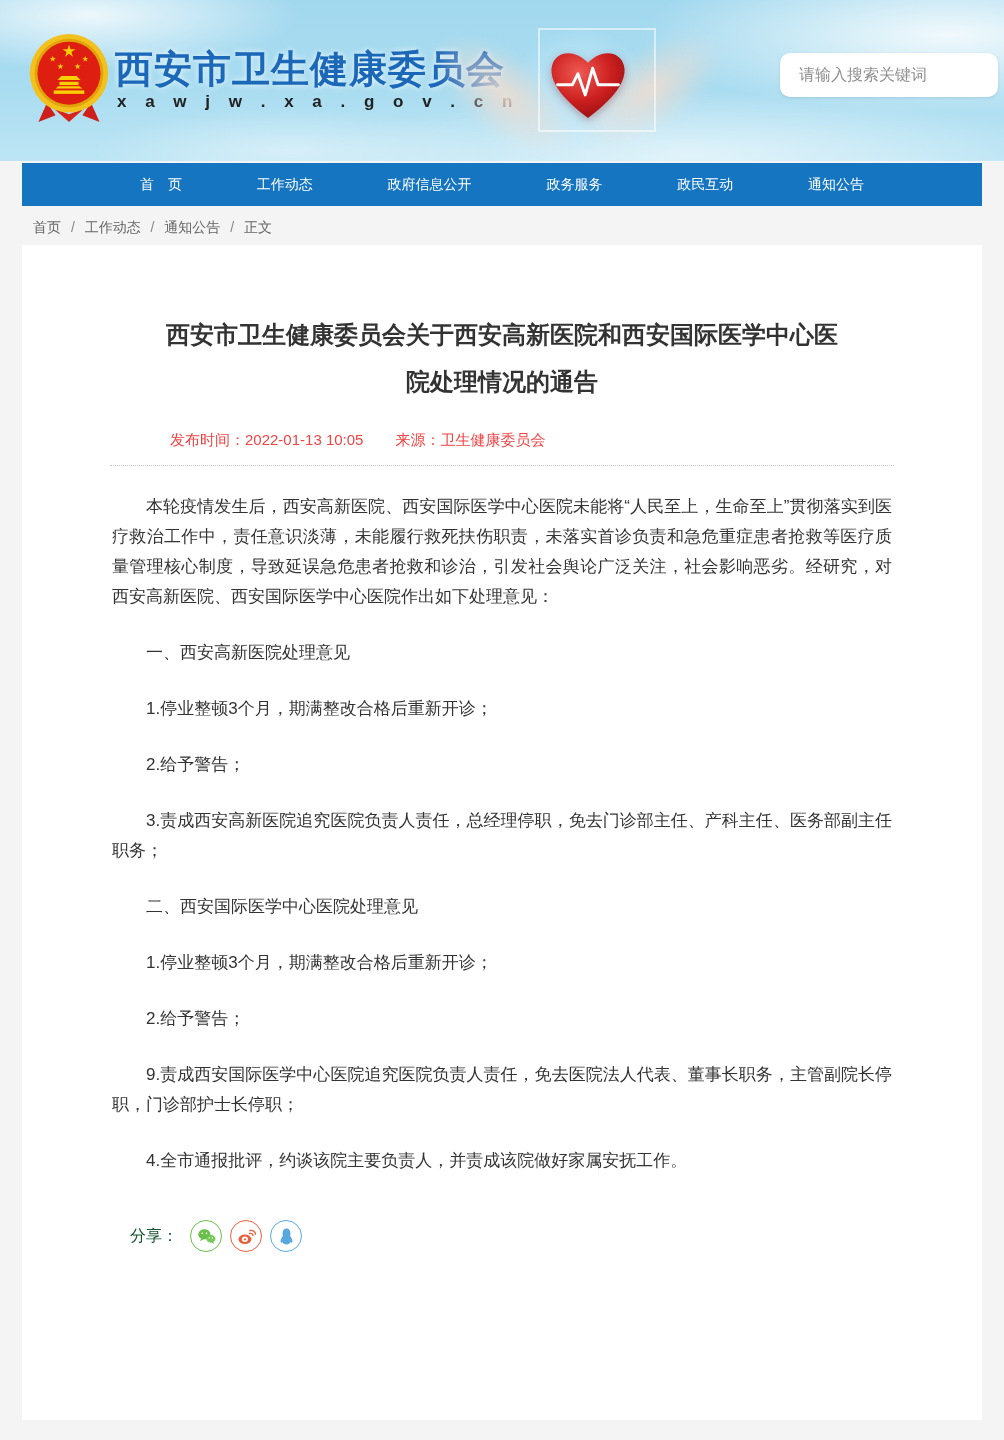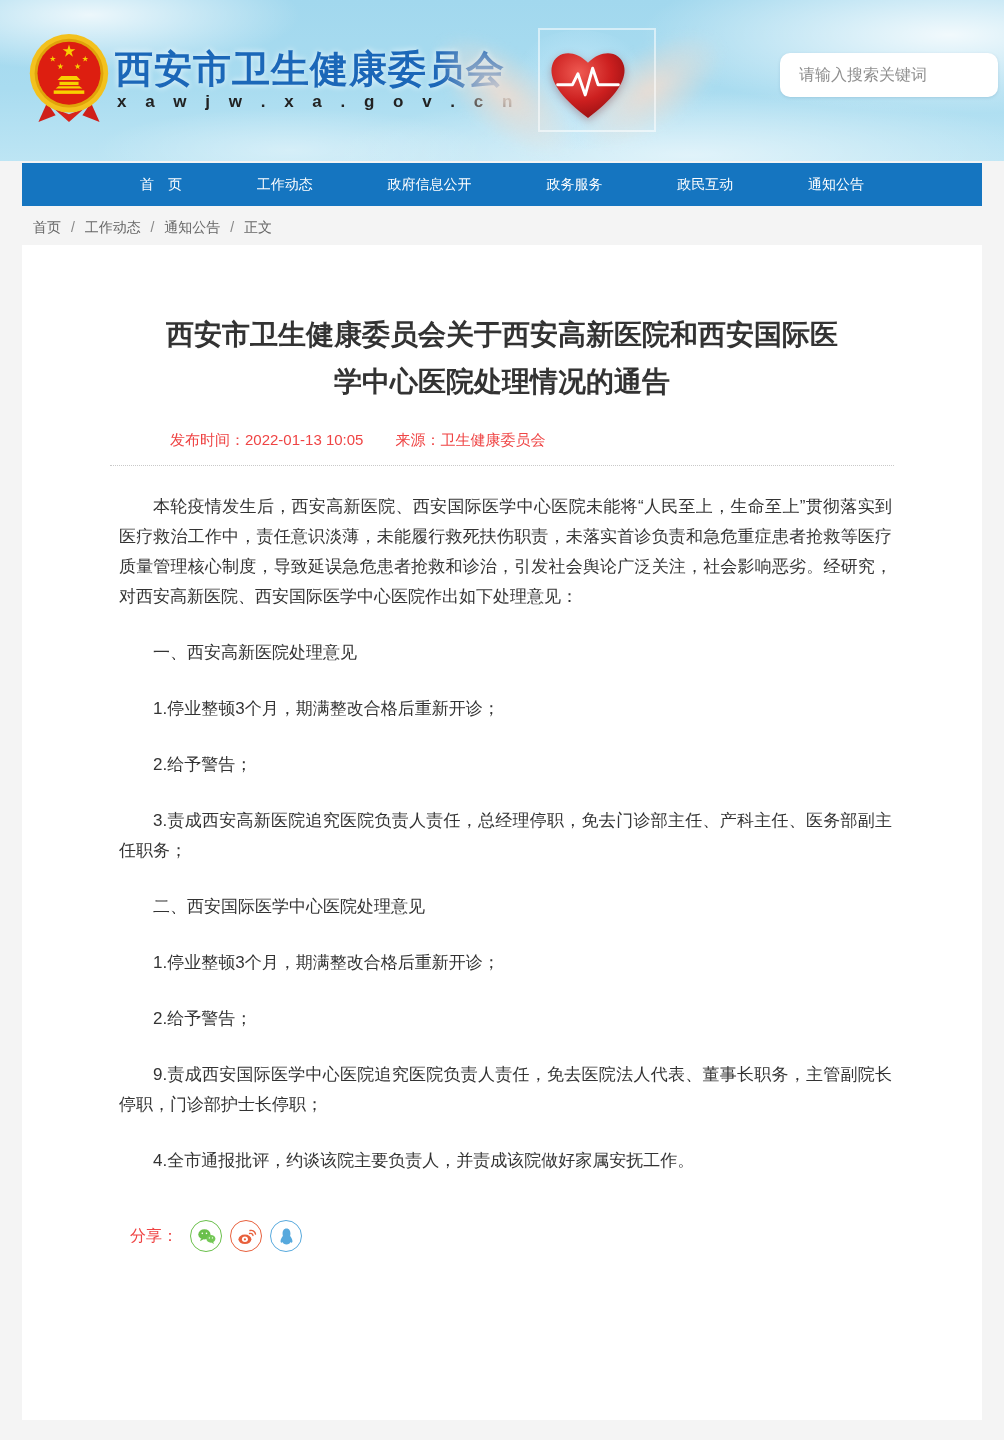--- a/index.html
+++ b/index.html
@@ -64,32 +64,32 @@
   .breadcrumb span{ cursor:pointer; }
   .breadcrumb .sep{ color:#888; margin:0 6px; cursor:default; }
 
   
   .card{
     width:960px; margin-left:22px; background:#fff; min-height:1175px;
     padding-top:66px;
   }
   .article-title{
     max-width:680px; margin:0 auto; text-align:center;
-    font-size:28px; line-height:47px; font-weight:bold; color:#333;
+    font-size:24px; line-height:47px; font-weight:bold; color:#333;
   }
   .meta{ margin-top:26px; padding-left:148px; font-size:15px; color:#ef4444; }
   .meta .gap{ display:inline-block; width:32px; }
   .divider{ margin:15px 88px 0 88px; border-top:1px dotted #c9c9c9; }
   .article-body{ padding:0 90px; margin-top:2px; }
   .para{
     font-size:17px; line-height:30px; color:#333;
-    text-align:justify; text-indent:2em; margin-top:26px;margin-left:7px;
+    text-align:justify; text-indent:2em; margin-top:26px;
   }
   .share-row{ display:flex; align-items:center; padding-left:108px; margin-top:44px; }
-  .share-label{ font-size:16px; color:#ef4444; margin-right:12px; }
+  .share-label{ font-size:16px; color:#14532d; margin-right:12px; }
   .share-ico{
     width:32px; height:32px; border-radius:50%; margin-right:8px;
     display:flex; align-items:center; justify-content:center;
     background:#fff; cursor:pointer;
   }
   .share-ico svg{ width:21px; height:21px; }
   .ico-wechat{ border:1px solid #6abf4b; }
   .ico-weibo { border:1px solid #e8603c; }
   .ico-qq    { border:1px solid #57a9dd; }
 </style>

